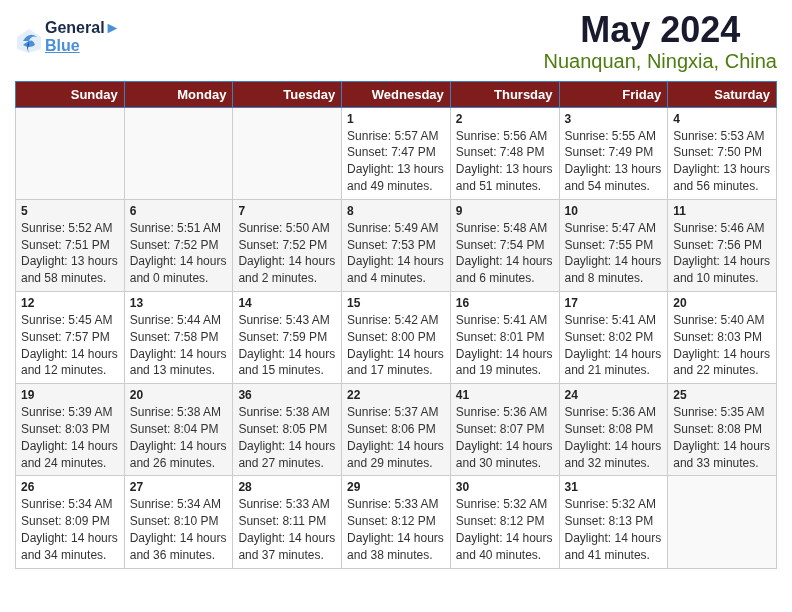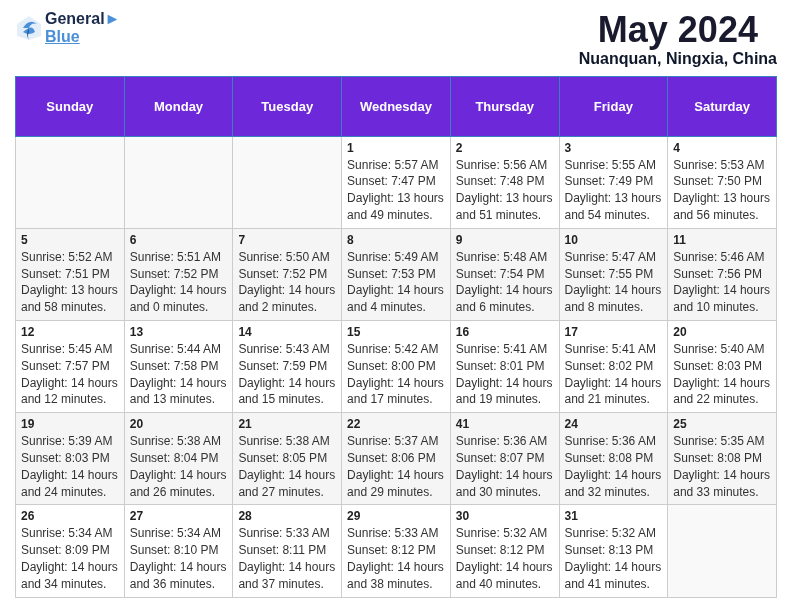--- a/index.html
+++ b/index.html
@@ -16,51 +16,51 @@
       padding: 10px 15px;
     }
     .header {
       display: flex;
       justify-content: space-between;
       align-items: flex-start;
       margin-bottom: 8px;
     }
     .logo {
       display: flex;
-      align-items: center;
+      align-items: flex-end;
+      margin-top: 9px;
     }
     .logo-icon {
       width: 28px;
       height: 28px;
       margin-right: 2px;
     }
     .title-block {
       text-align: center;
     }
     .month-title {
       font-size: 36px;
       font-weight: bold;
       color: #1a1a2e;
       line-height: 1.1;
     }
     .location {
-      font-size: 16px;
-      color: #0f172a;
-      font-weight: bold;
+      font-size: 20px;
+      color: #4d7c0f;
     }
     .calendar {
       width: 100%;
       border-collapse: collapse;
       table-layout: fixed;
     }
     .calendar th {
-      background-color: #6d28d9;
+      background-color: #7f1d1d;
       color: white;
-      text-align: center;
-      padding: 22px 6px;
+      text-align: right;
+      padding: 5px 6px;
       font-size: 13px;
       font-weight: bold;
       border: 1px solid #3a7fc1;
     }
     .calendar td {
       border: 1px solid #ccc;
       vertical-align: top;
       padding: 4px 5px;
       font-size: 9.5px;
       color: #333;
@@ -205,21 +205,21 @@
         <tr class="alt-row">
           <td>
             <span class="day-num">19</span>
             <div class="cell-text">Sunrise: 5:39 AM<br>Sunset: 8:03 PM<br>Daylight: 14 hours<br>and 24 minutes.</div>
           </td>
           <td>
             <span class="day-num">20</span>
             <div class="cell-text">Sunrise: 5:38 AM<br>Sunset: 8:04 PM<br>Daylight: 14 hours<br>and 26 minutes.</div>
           </td>
           <td>
-            <span class="day-num">21</span>
+            <span class="day-num">36</span>
             <div class="cell-text">Sunrise: 5:38 AM<br>Sunset: 8:05 PM<br>Daylight: 14 hours<br>and 27 minutes.</div>
           </td>
           <td>
             <span class="day-num">22</span>
             <div class="cell-text">Sunrise: 5:37 AM<br>Sunset: 8:06 PM<br>Daylight: 14 hours<br>and 29 minutes.</div>
           </td>
           <td>
             <span class="day-num">41</span>
             <div class="cell-text">Sunrise: 5:36 AM<br>Sunset: 8:07 PM<br>Daylight: 14 hours<br>and 30 minutes.</div>
           </td>

